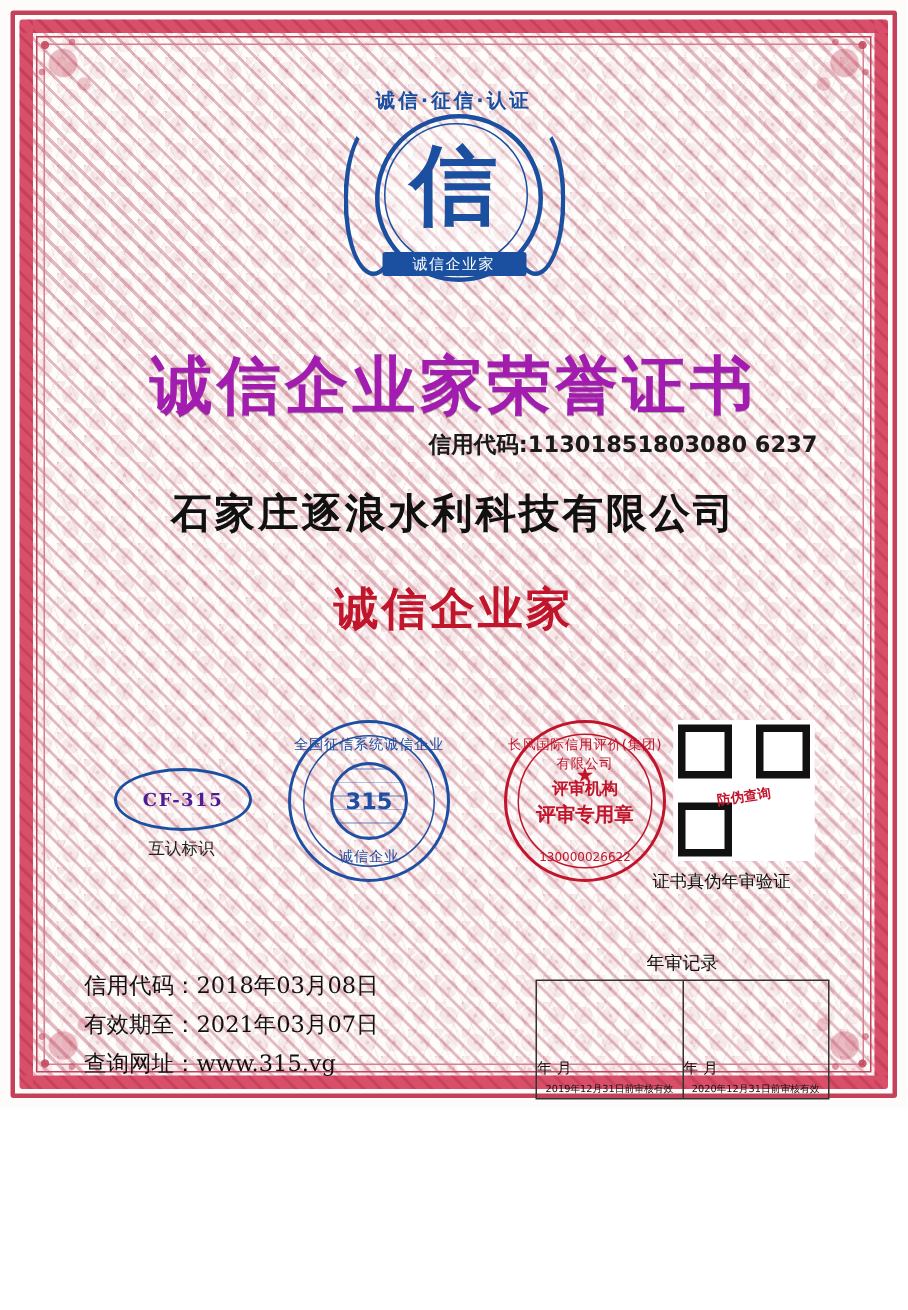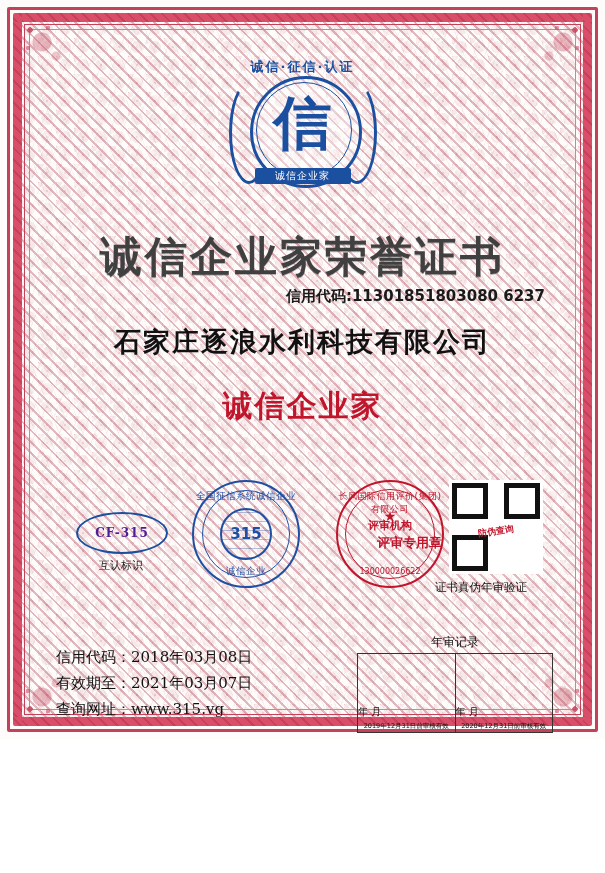--- a/index.html
+++ b/index.html
@@ -179,21 +179,21 @@
 
   
   .title {
     position: absolute;
     left: 0; right: 0;
     top: 195px;
     text-align: center;
     font-size: 42px;
     letter-spacing: 3px;
     font-weight: bold;
-    color: #404040;
+    color: #a21caf;
     font-family: "DejaVu Sans", sans-serif;
     text-shadow: 0 1px 0 rgba(0,0,0,0.25);
   }
 
   .credit-code {
     position: absolute;
     right: 26px;
     top: 253px;
     font-size: 15px;
     font-weight: bold;
@@ -320,21 +320,21 @@
     color: #c0152b;
     font-size: 14px;
   }
   .seal-round.red .txt1 {
     position: absolute; left: 0; right: 0; top: 36px;
     text-align: center; font-size: 11px; color: #c0152b; font-weight: bold;
     font-family: "DejaVu Sans", sans-serif;
   }
   .seal-round.red .txt2 {
     position: absolute; left: 0; right: 0; top: 52px;
-    text-align: right; font-size: 13px; color: #c0152b; font-weight: bold;
+    text-align: center; font-size: 13px; color: #c0152b; font-weight: bold;
     font-family: "DejaVu Sans", sans-serif;
   }
   .seal-round.red .txt3 {
     position: absolute; left: 0; right: 0; bottom: 10px;
     text-align: center; font-size: 8px; color: #c0152b;
     font-family: "DejaVu Sans", sans-serif;
   }
   .seal-round.red .arc-text {
     color: #c0152b;
     font-size: 9px;

